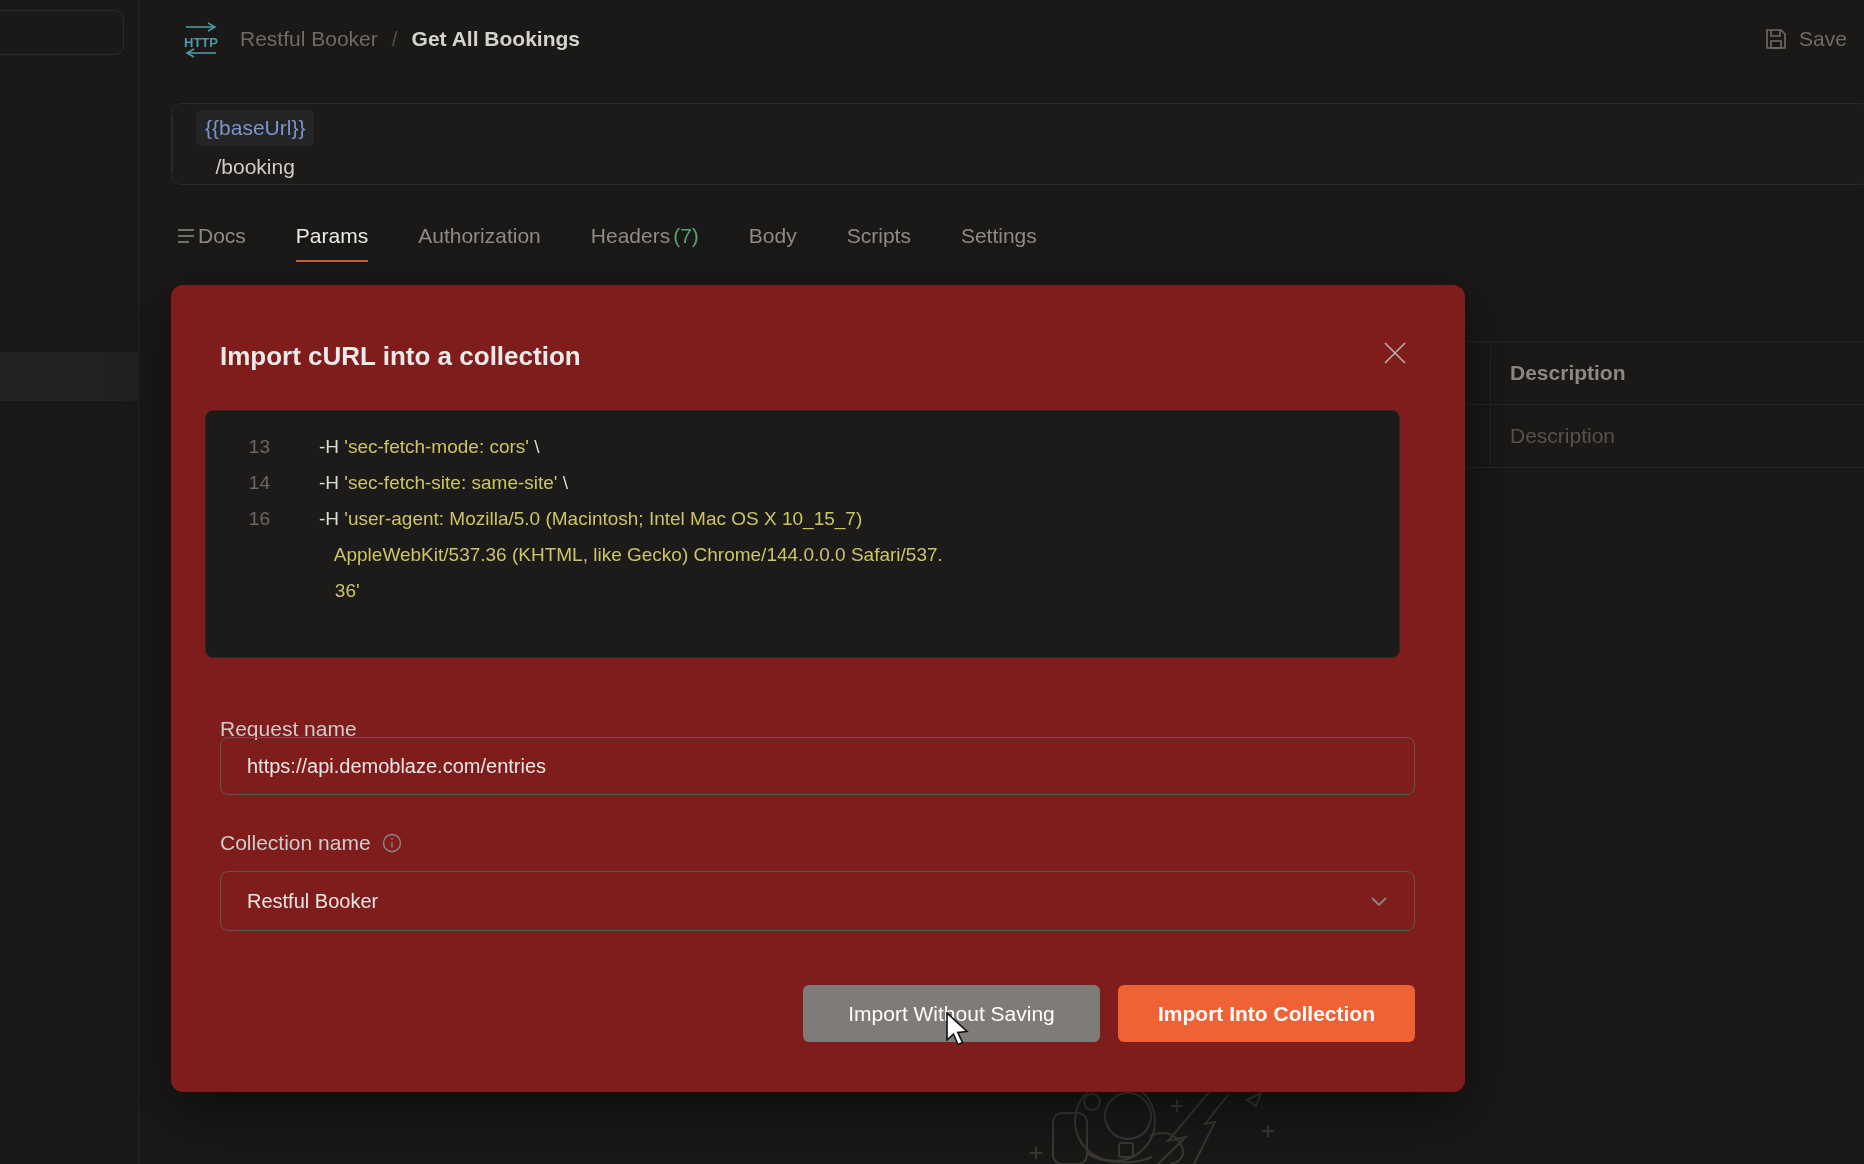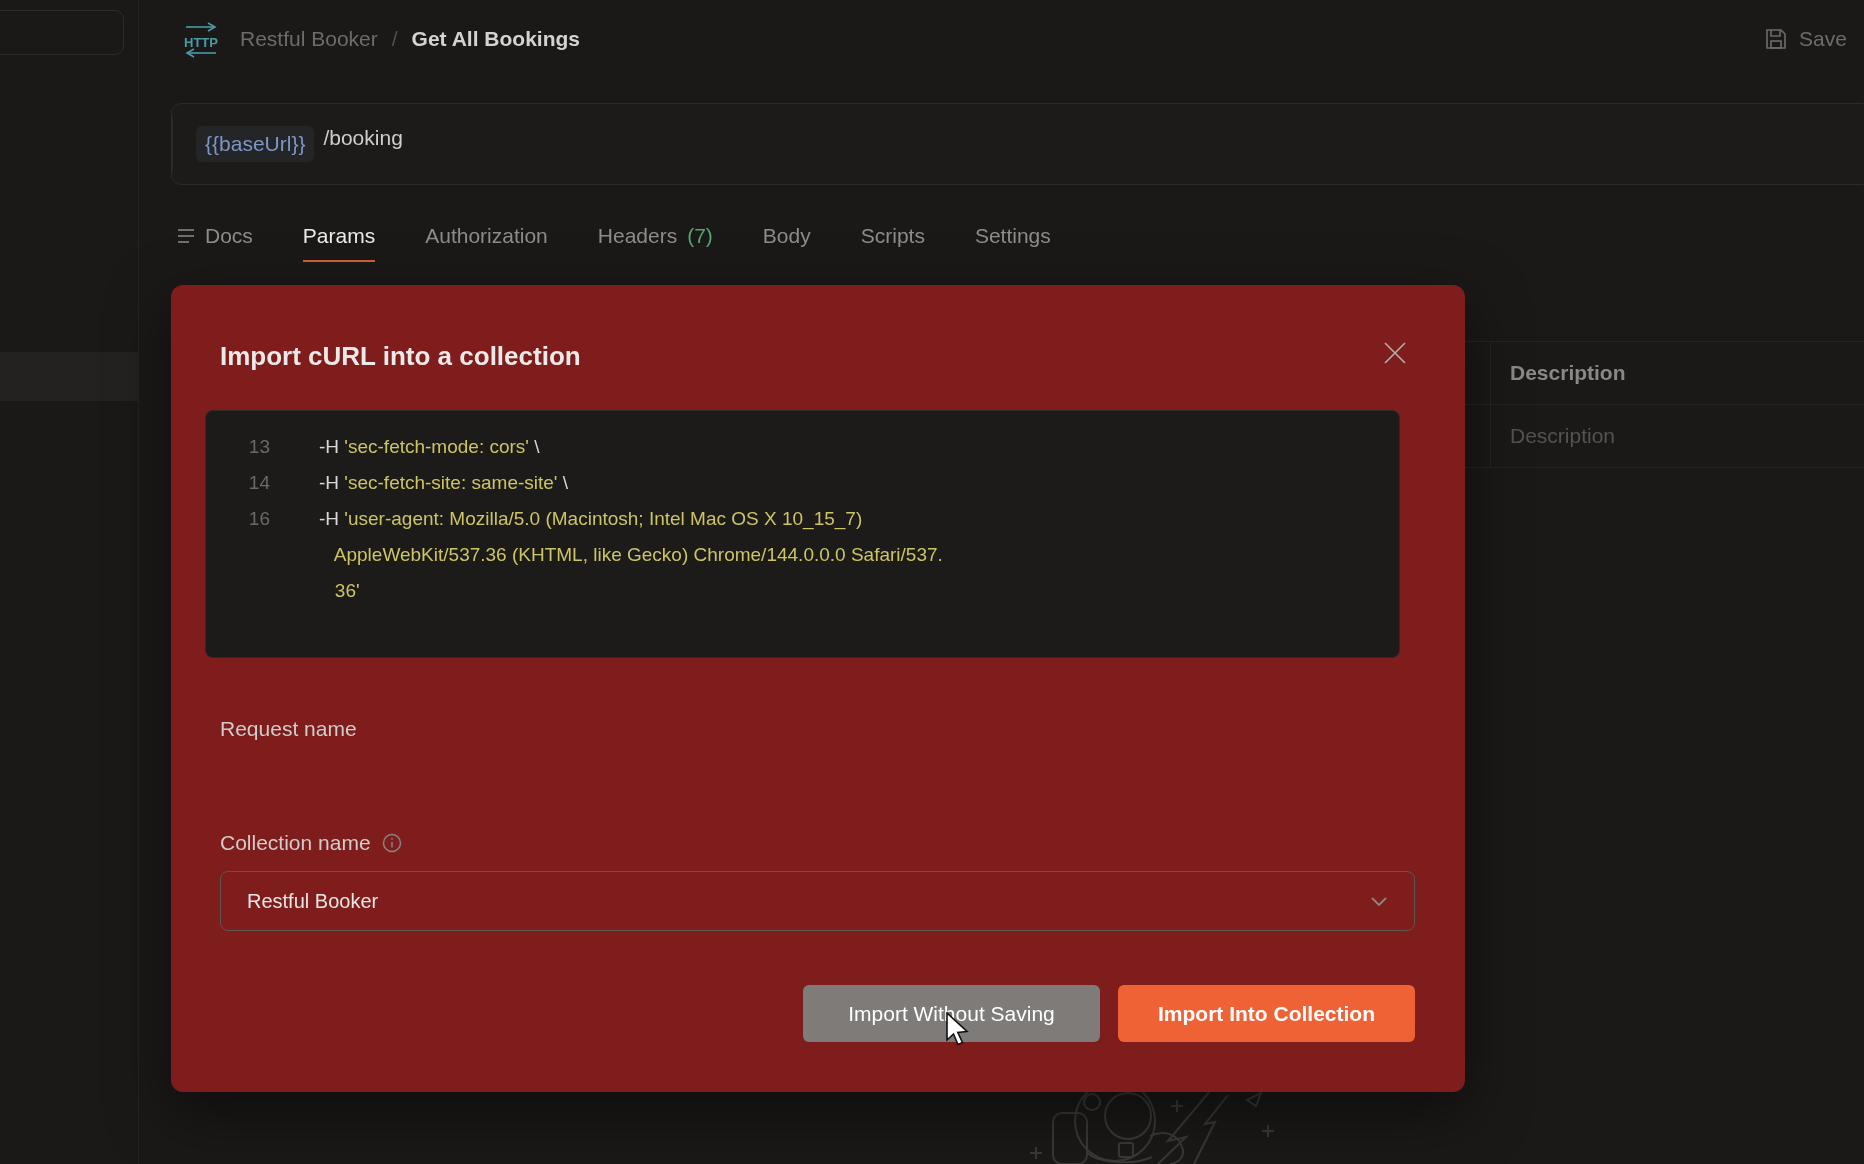--- a/index.html
+++ b/index.html
@@ -18,27 +18,27 @@
   .crumb-collection { color:#6e6b68; }
   .crumb-sep { color:#524f4c; }
   .crumb-request { color:#d5d3d0; font-weight:600; }
   .save-action { position:absolute; left:1763px; top:0; height:78px; display:flex; align-items:center; gap:10px; color:#6e6b68; font-size:21px; }
 
   
   .url-bar { position:absolute; left:171px; top:103px; width:1700px; height:82px; background:#1d1b1a; border:1px solid #2d2b29; border-radius:10px; display:flex; align-items:center; }
   .method-select { width:160px; height:100%; display:flex; align-items:center; justify-content:space-between; padding:0 16px 0 19px; cursor:pointer; }
   .method-label { color:#4fa173; font-weight:700; font-size:21px; }
   .url-divider { width:1px; height:54px; background:#2d2b29; }
-  .url-content { display:flex; align-items:flex-start; gap:9px; padding-left:23px; font-size:21px; }
+  .url-content { display:flex; align-items:center; gap:9px; padding-left:23px; font-size:21px;flex-direction:column; }
   .var-pill { color:#7c96c8; background:rgba(140,165,210,0.07); border-radius:6px; padding:6px 9px; }
   .url-path { color:#d0cdca; }
 
   
   .tabs { position:absolute; left:177px; top:210px; height:52px; display:flex; align-items:stretch; gap:50px; font-size:21px; color:#8f8c88; }
-  .tab { position:relative; display:flex; align-items:center; gap:10px; cursor:pointer; }
+  .tab { position:relative; display:flex; align-items:center; gap:3px; cursor:pointer; }
   .tab.active { color:#edebe8; }
   .tab.active::after { content:""; position:absolute; left:0; right:0; bottom:0; height:2px; background:#cf6134; }
   .tab .count { color:#55a571; }
 
   
   .bg-line { position:absolute; background:#272524; }
   .bg-desc-header { position:absolute; left:1510px; top:341px; height:63px; line-height:63px; color:#8b8885; font-weight:600; font-size:21px; }
   .bg-desc-placeholder { position:absolute; left:1510px; top:404px; height:63px; line-height:63px; color:#55524e; font-size:21px; }
 
   .illustration { position:absolute; left:1000px; top:1091px; width:310px; height:73px; }
@@ -191,20 +191,23 @@
         <span class="ln"></span>
         <span class="code-text"><span>   </span><span class="str">AppleWebKit/537.36 (KHTML, like Gecko) Chrome/144.0.0.0 Safari/537.</span><span></span></span>
       </div>
       <div class="code-row">
         <span class="ln"></span>
         <span class="code-text"><span>   </span><span class="str">36'</span><span></span></span>
       </div>
     </div>
 
     <div class="field-label label-request">Request name</div>
+    <div class="text-input">
+      <span>https://api.demoblaze.com/entries</span>
+    </div>
 
     <div class="field-label label-collection">
       <span>Collection name</span>
       <span>
         <svg width="20" height="20" viewBox="0 0 20 20" fill="none" stroke="#8a8784" stroke-width="1.4">
           <circle cx="10" cy="10" r="8.5"></circle>
             <path d="M10 9 V14.5"></path>
             <circle cx="10" cy="5.8" r="0.9" fill="#8a8784" stroke="none"></circle>
         </svg>
       </span>

